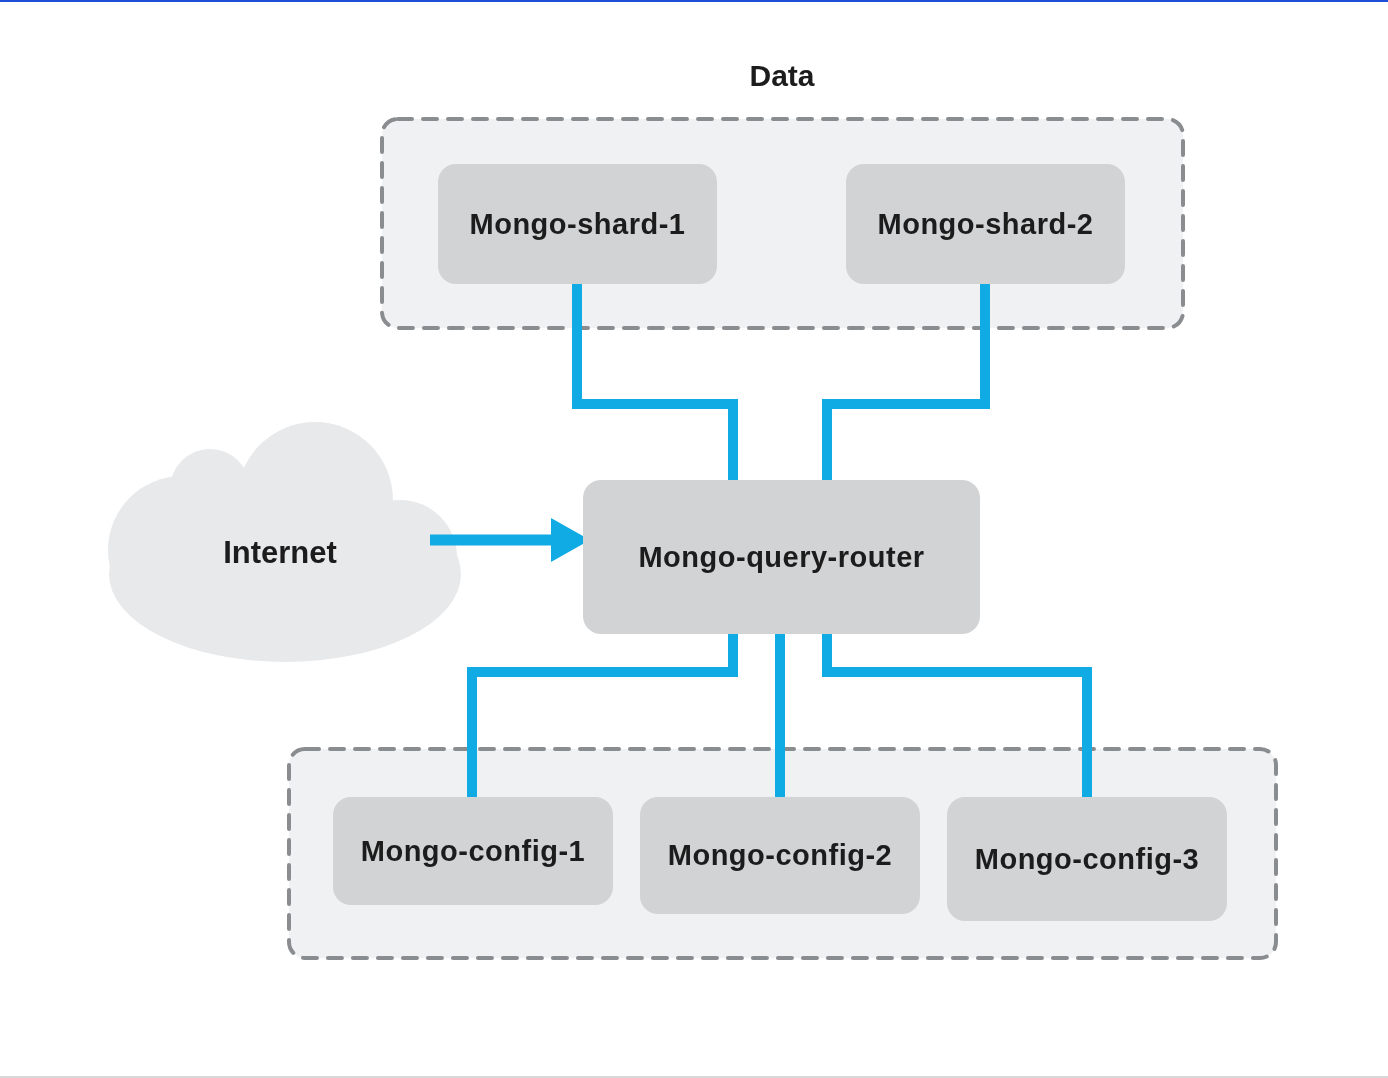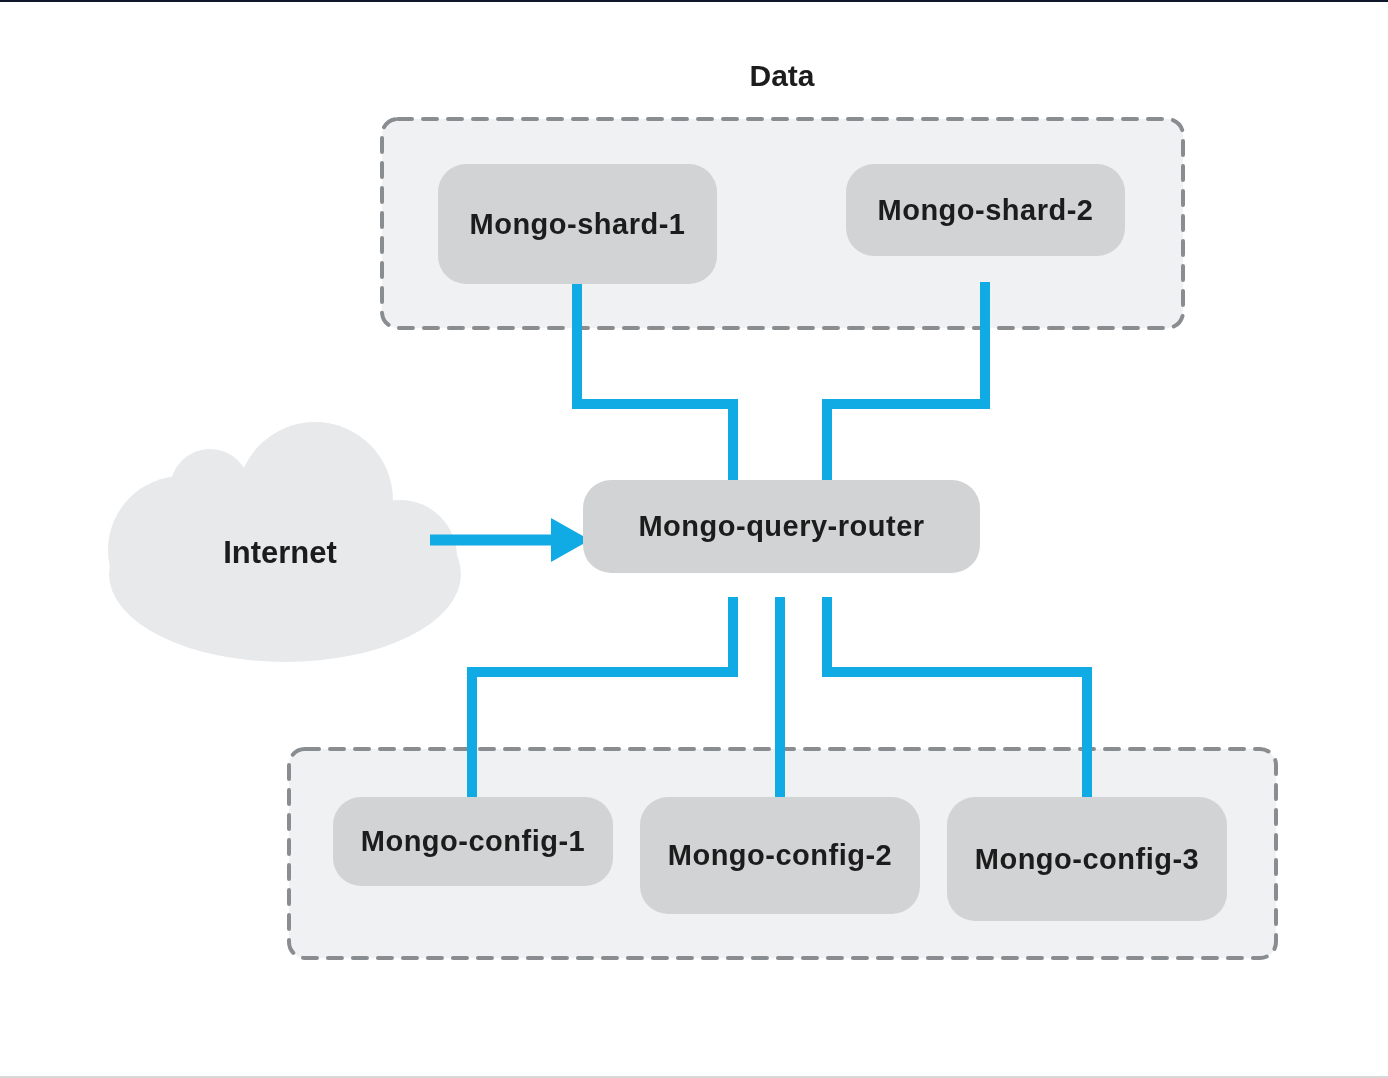--- a/index.html
+++ b/index.html
@@ -6,34 +6,34 @@
     margin: 0;
     padding: 0;
     background: #ffffff;
     font-family: "Liberation Sans", "DejaVu Sans", sans-serif;
   }
   #stage {
     position: relative;
     width: 1388px;
     height: 1078px;
     background: #ffffff;
-    border-top: 2px solid #0f172a;
+    border-top: 2px solid #1d4ed8;
     border-bottom: 2px solid #d8d8d8;
     box-sizing: border-box;
     overflow: hidden;
   }
   #diagram-svg {
     position: absolute;
     left: 0;
     top: 0;
   }
   .node {
     position: absolute;
     background: #d2d3d5;
-    border-radius: 28px;
+    border-radius: 18px;
     display: flex;
     align-items: center;
     justify-content: center;
     font-size: 29px;
     font-weight: bold;
     color: #1c1c1c;
     letter-spacing: 0.5px;
     white-space: nowrap;
   }
   .section-label {
@@ -88,23 +88,23 @@
     </g>
   </svg>
 
   <div class="section-label" style="left:612px; top:57px;">Data</div>
 
 
   <div class="cloud-label" style="left:130px; top:533px;">Internet</div>
 
   <div class="node" style="left:438px; top:162px; width:279px; height:120px;">Mongo-shard-1</div>
 
-  <div class="node" style="left:846px; top:162px; width:279px; height:92px;">Mongo-shard-2</div>
+  <div class="node" style="left:846px; top:162px; width:279px; height:120px;">Mongo-shard-2</div>
 
-  <div class="node" style="left:583px; top:478px; width:397px; height:93px;">Mongo-query-router</div>
+  <div class="node" style="left:583px; top:478px; width:397px; height:154px;">Mongo-query-router</div>
 
-  <div class="node" style="left:333px; top:795px; width:280px; height:89px;">Mongo-config-1</div>
+  <div class="node" style="left:333px; top:795px; width:280px; height:108px;">Mongo-config-1</div>
 
   <div class="node" style="left:640px; top:795px; width:280px; height:117px;text-align:center;">Mongo-config-2</div>
 
   <div class="node" style="left:947px; top:795px; width:280px; height:124px;">Mongo-config-3</div>
 
 </div>
 
 </body></html>

